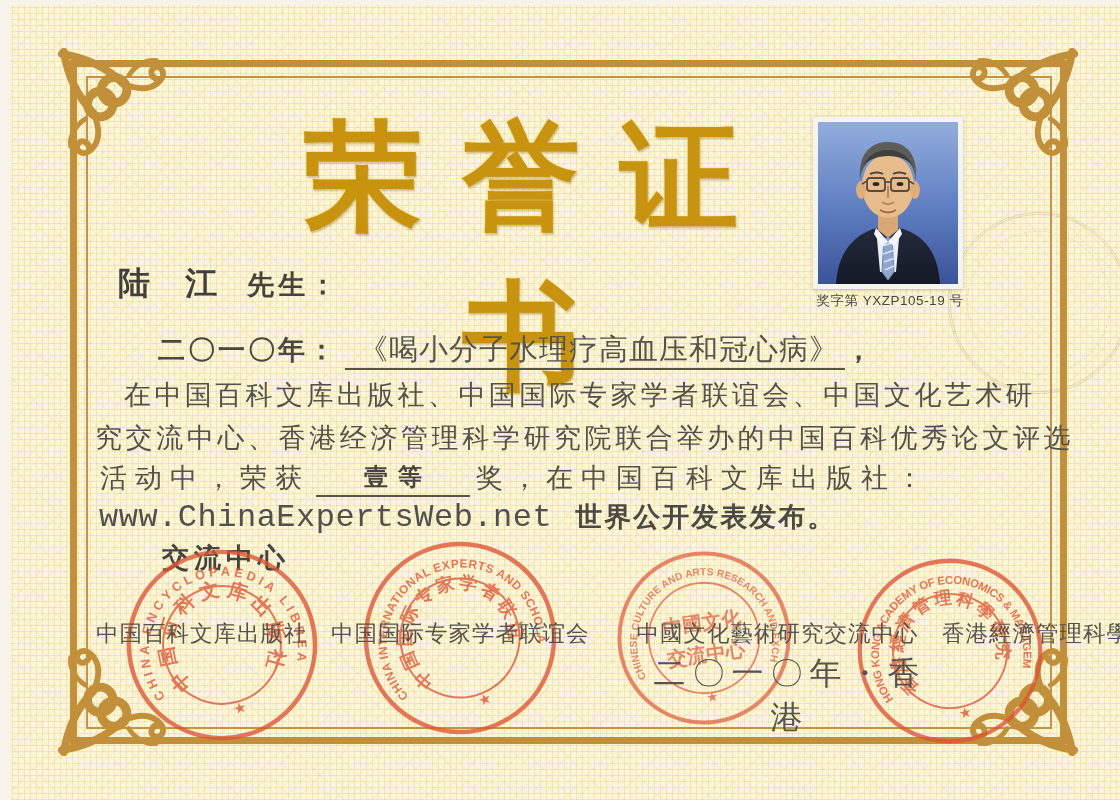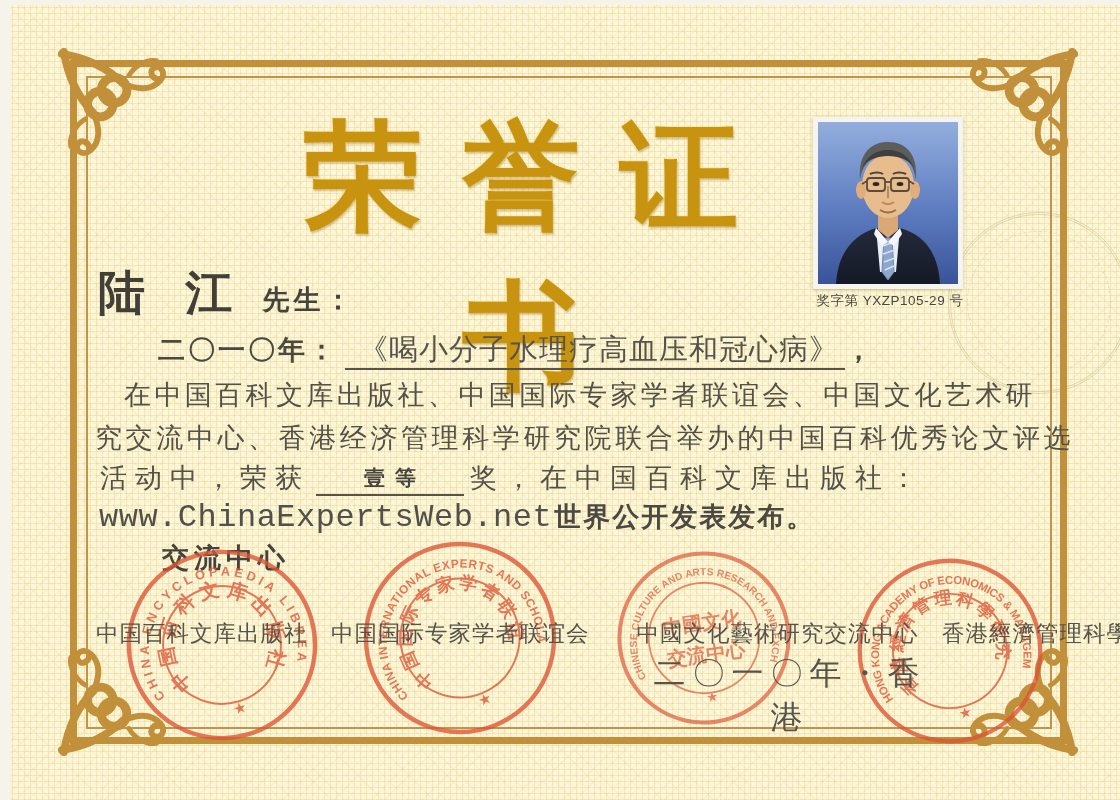--- a/index.html
+++ b/index.html
@@ -51,39 +51,39 @@
   .photo-mat{position:absolute;left:813px;top:117px;width:150px;height:172px;background:#f6f4ee;
     box-shadow:0 1px 3px rgba(120,100,50,.35);z-index:4;padding:0;}
   .photo{position:absolute;left:5px;top:5px;width:140px;height:162px;overflow:hidden;}
   .photo svg{width:100%;height:100%;display:block;}
   .photo-caption{position:absolute;left:790px;top:292px;width:200px;z-index:4;
     font-size:13.5px;color:#474640;text-align:center;letter-spacing:.5px;}
 
   
   .ink{color:#504e45;z-index:4;position:absolute;}
   .name-line{left:98px;top:262px;width:500px;}
-  .name{font-size:47px;font-weight:bold;color:#413f37;letter-spacing:12px;
-    font-family:"DejaVu Serif","Liberation Serif",serif;}
+  .name{font-size:32px;font-weight:bold;color:#413f37;letter-spacing:12px;
+    font-family:"DejaVu Serif","Liberation Serif",serif;padding-left:20px;}
   .honorific{font-size:27px;font-weight:bold;color:#45433b;margin-left:18px;letter-spacing:4px;}
 
   .paper-line{left:158px;top:330px;width:900px;font-size:27px;font-weight:bold;}
   .paper-label{letter-spacing:3px;color:#4a483f;}
   .paper-title{font-size:29px;font-weight:normal;color:#55534a;letter-spacing:1px;
     border-bottom:2px solid #55534a;padding:0 6px 3px 14px;margin-left:7px;}
   .paper-comma{color:#4a483f;}
 
   .bodyline{font-size:27px;color:#535148;white-space:nowrap;}
   .line1{left:124px;top:377px;letter-spacing:3.4px;}
   .line2{left:95px;top:420px;letter-spacing:3.6px;}
   .line3{left:100px;top:460px;letter-spacing:8px;}
-  .award{display:inline-block;font-size:21px;font-weight:bold;color:#47453d;letter-spacing:10px;
+  .award{display:inline-block;font-size:24px;font-weight:bold;color:#47453d;letter-spacing:10px;
     border-bottom:2px solid #55534a;padding:0 38px 2px 48px;margin:0 6px;transform:translateY(-2px);}
   .line4{left:99px;top:499px;}
   .url{font-family:Liberation Mono, monospace;font-size:32px;color:#51504a;letter-spacing:.5px;}
-  .publish{font-size:27px;font-weight:bold;color:#4b4941;letter-spacing:2px;margin-left:2px;}
+  .publish{font-size:27px;font-weight:bold;color:#4b4941;letter-spacing:2px;margin-left:23px;}
   .issue{left:162px;top:540px;font-size:27px;font-weight:bold;color:#45433b;letter-spacing:5px;}
 
   
   .seal{position:absolute;z-index:5;opacity:.78;}
   .seal svg{width:100%;height:100%;display:block;overflow:visible;}
   .seal text, .seal textPath{fill:#dd5535;}
   .seal .ring-circle{stroke:#dd5535;fill:none;}
   .seal-1{left:124px;top:547px;width:196px;height:196px;transform:rotate(-16deg);}
   .seal-2{left:361px;top:539px;width:198px;height:198px;transform:rotate(-22deg);}
   .seal-3{left:615px;top:549px;width:178px;height:178px;transform:rotate(-8deg);opacity:.68;}
@@ -213,21 +213,21 @@
         <ellipse cx="58" cy="62" rx="3.4" ry="2" fill="#2e2a24"></ellipse>
         <ellipse cx="82" cy="62" rx="3.4" ry="2" fill="#2e2a24"></ellipse>
 
         <path d="M52 52 C56 50 62 50 65 52 M75 52 C78 50 84 50 88 52" stroke="#4a4440" stroke-width="2" fill="none"></path>
 
         <path d="M70 64 L70 76 M64 80 C68 83 72 83 76 80" stroke="#b98a5e" stroke-width="2" fill="none"></path>
         <path d="M62 88 C67 91 73 91 78 88" stroke="#a06a48" stroke-width="2" fill="none"></path>
       </svg>
     </div>
   </div>
-  <div class="photo-caption">奖字第 YXZP105-29 号</div>
+  <div class="photo-caption">奖字第 YXZP105-19 号</div>
 
   <div class="ink name-line">
     <span class="name">陆 江</span><span class="honorific">先生：</span>
   </div>
 
   <div class="ink paper-line">
     <span class="paper-label">二〇一〇年：</span><span class="paper-title">《喝小分子水理疗高血压和冠心病》</span><span class="paper-comma">，</span>
   </div>
 
   <div class="ink bodyline line1">在中国百科文库出版社、中国国际专家学者联谊会、中国文化艺术研</div>

